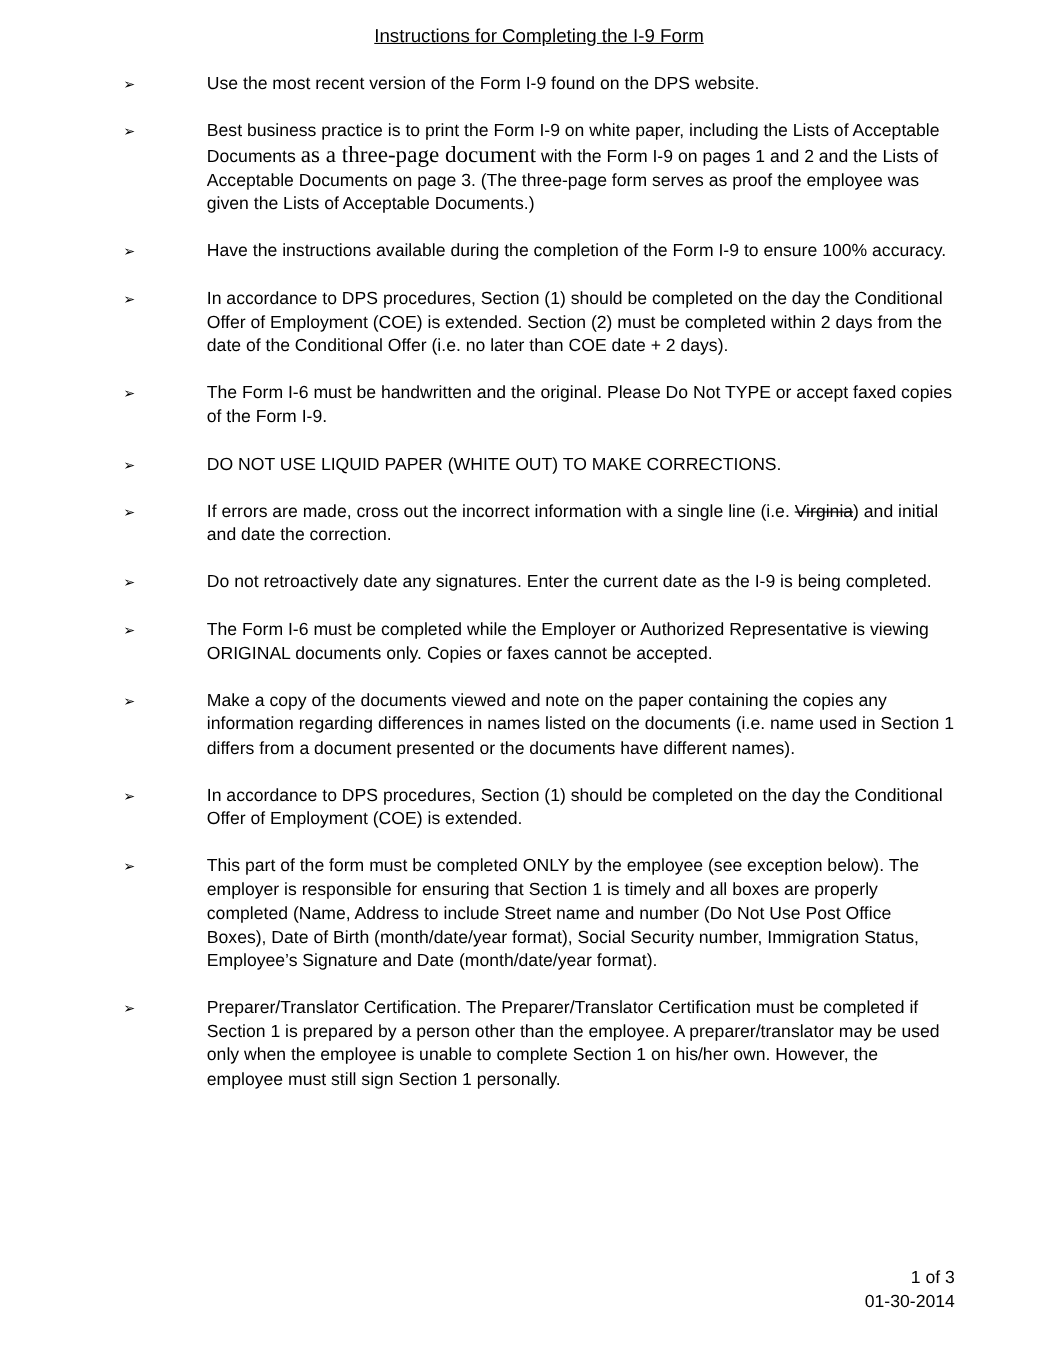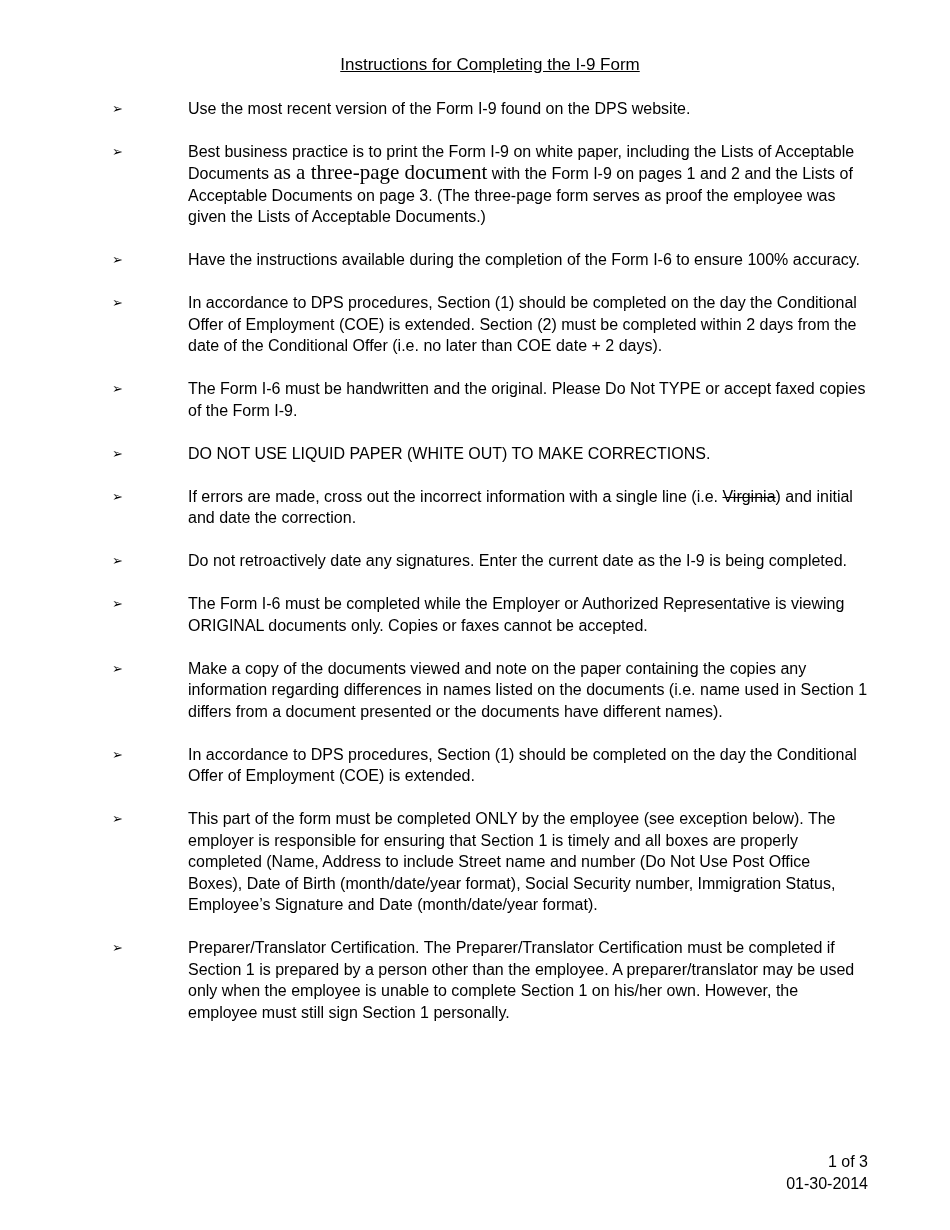--- a/index.html
+++ b/index.html
@@ -10,21 +10,21 @@
   .page {
     position: relative;
     width: 950px;
     height: 1230px;
     background: #ffffff;
     font-family: "Liberation Sans", sans-serif;
     font-size: 16px;
     line-height: 21.5px;
     color: #000000;
     box-sizing: border-box;
-    padding: 54px 82px 0 112px;
+    padding: 22px 82px 0 112px;
     overflow: hidden;
   }
   .doc-title {
     text-align: center;
     text-decoration: underline;
     font-size: 17px;
     margin-bottom: 22px;
   }
   .bullet {
     display: flex;
@@ -69,21 +69,21 @@
       <div class="bullet">
         <span class="marker">➢</span>
         <span class="text"><span class="seg">Use the most recent version of the Form I-9 found on the DPS website.</span></span>
       </div>
       <div class="bullet">
         <span class="marker">➢</span>
         <span class="text"><span class="seg">Best business practice is to print the Form I-9 on white paper, including the Lists of Acceptable Documents </span><span class="seg alt">as a three-page document</span><span class="seg"> with the Form I-9 on pages 1 and 2 and the Lists of Acceptable Documents on page 3.  (The three-page form serves as proof the employee was given the Lists of Acceptable Documents.)</span></span>
       </div>
       <div class="bullet">
         <span class="marker">➢</span>
-        <span class="text"><span class="seg">Have the instructions available during the completion of the Form I-6 to ensure 100% accuracy.</span></span>
+        <span class="text"><span class="seg">Have the instructions available during the completion of the Form I-9 to ensure 100% accuracy.</span></span>
       </div>
       <div class="bullet">
         <span class="marker">➢</span>
         <span class="text"><span class="seg">In accordance to DPS procedures, Section (1) should be completed on the day the Conditional Offer of Employment (COE) is extended.  Section (2) must be completed within 2 days from the date of the Conditional Offer (i.e. no later than COE date + 2 days).</span></span>
       </div>
       <div class="bullet">
         <span class="marker">➢</span>
         <span class="text"><span class="seg">The Form I-6 must be handwritten and the original. Please Do Not </span><span class="seg underline">TYPE</span><span class="seg"> or accept faxed copies of the Form I-9.</span></span>
       </div>
       <div class="bullet">

